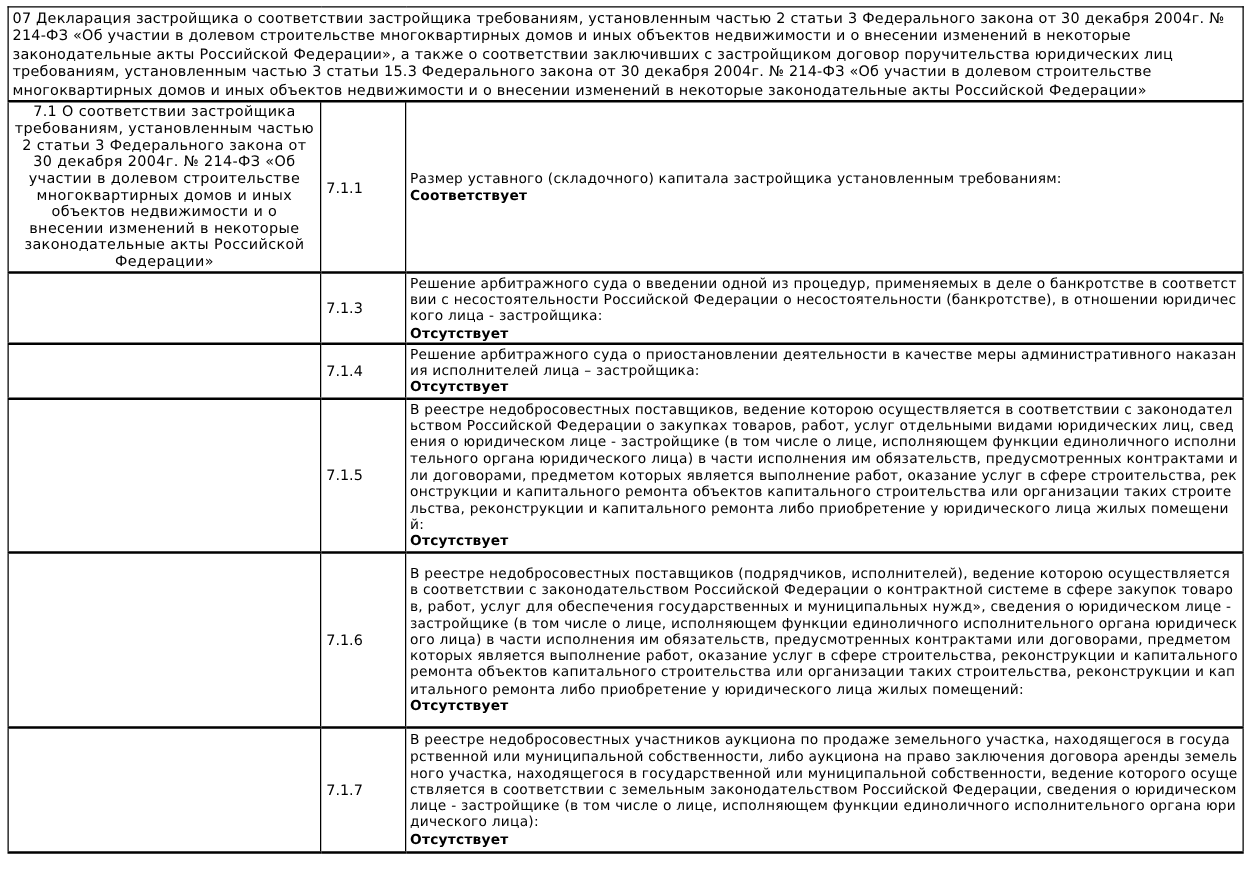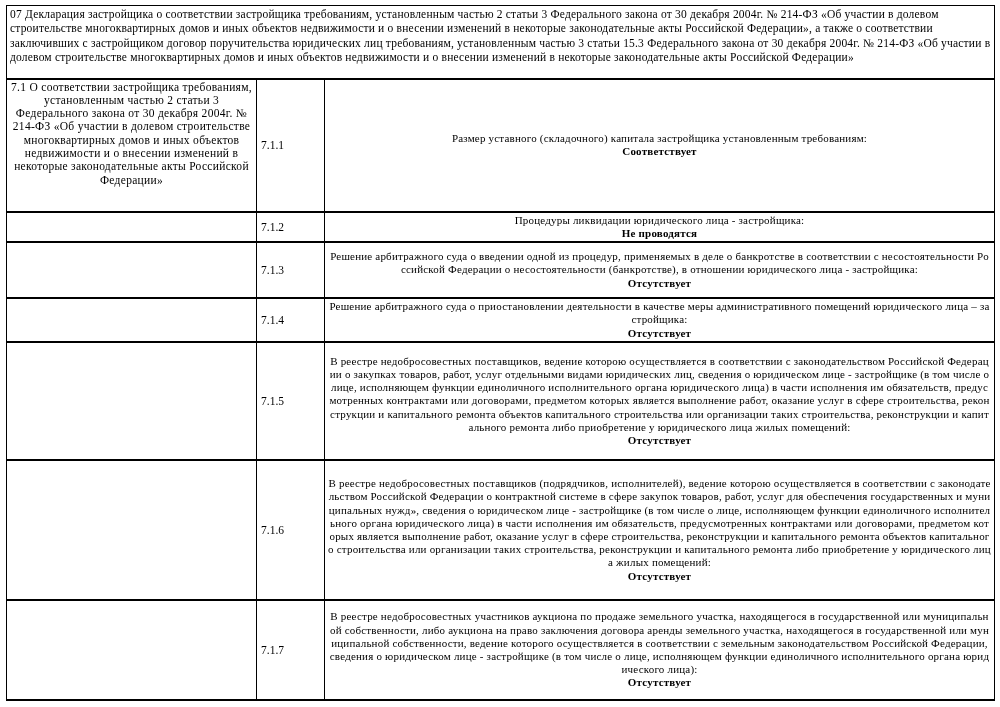--- a/index.html
+++ b/index.html
@@ -9,21 +9,20 @@
     color: #000000;
     font-family: "DejaVu Sans", "Liberation Sans", sans-serif;
   }
   .page {
     width: 1000px;
     height: 707px;
     box-sizing: border-box;
     padding: 5px 6px;
     background: #ffffff;
     overflow: hidden;
-    font-family: Liberation Serif, serif;
   }
   table.decl {
     border-collapse: collapse;
     table-layout: fixed;
     width: 988px;
     background: #ffffff;
   }
   table.decl td {
     border: 1px solid #000000;
     border-bottom-width: 2px;
@@ -54,21 +53,20 @@
     margin-left: 32px;
   }
   td.c3 {
     width: 670px;
     font-size: 11px;
     line-height: 13.2px;
     letter-spacing: 0.2px;
     vertical-align: middle;
     padding: 1px 3px;
     word-break: break-all;
-    text-align: center;
   }
   td.c3 .answer {
     font-weight: bold;
     word-break: normal;
   }
 </style>
 </head>
 <body>
 
 <div class="page">
@@ -86,43 +84,35 @@
 
     <tr>
       <td class="c1" style="height:133px">7.1 О соответствии застройщика требованиям, установленным частью 2 статьи 3 Федерального закона от 30 декабря 2004г. № 214-ФЗ «Об участии в долевом строительстве многоквартирных домов и иных объектов недвижимости и о внесении изменений в некоторые законодательные акты Российской Федерации»</td>
       <td class="c2">7.1.1</td>
       <td class="c3">
         <div>Размер уставного (складочного) капитала застройщика установленным требованиям:</div>
         <div class="answer">Соответствует</div>
       </td>
     </tr>
 
-    <tr>
-      <td class="c1" style="height:29px"></td>
-      <td class="c2">7.1.2</td>
-      <td class="c3">
-        <div>Процедуры ликвидации юридического лица - застройщика:</div>
-        <div class="answer">Не проводятся</div>
-      </td>
-    </tr>
 
     <tr>
       <td class="c1" style="height:56px"></td>
       <td class="c2">7.1.3</td>
       <td class="c3">
         <div>Решение арбитражного суда о введении одной из процедур, применяемых в деле о банкротстве в соответствии с несостоятельности Российской Федерации о несостоятельности (банкротстве), в отношении юридического лица - застройщика:</div>
         <div class="answer">Отсутствует</div>
       </td>
     </tr>
 
     <tr>
       <td class="c1" style="height:44px"></td>
       <td class="c2">7.1.4</td>
       <td class="c3">
-        <div>Решение арбитражного суда о приостановлении деятельности в качестве меры административного помещений юридического лица – застройщика:</div>
+        <div>Решение арбитражного суда о приостановлении деятельности в качестве меры административного наказания исполнителей лица – застройщика:</div>
         <div class="answer">Отсутствует</div>
       </td>
     </tr>
 
     <tr>
       <td class="c1" style="height:118px"></td>
       <td class="c2">7.1.5</td>
       <td class="c3">
         <div>В реестре недобросовестных поставщиков, ведение которою осуществляется в соответствии с законодательством Российской Федерации о закупках товаров, работ, услуг отдельными видами юридических лиц, сведения о юридическом лице - застройщике (в том числе о лице, исполняющем функции единоличного исполнительного органа юридического лица) в части исполнения им обязательств, предусмотренных контрактами или договорами, предметом которых является выполнение работ, оказание услуг в сфере строительства, реконструкции и капитального ремонта объектов капитального строительства или организации таких строительства, реконструкции и капитального ремонта либо приобретение у юридического лица жилых помещений:</div>
         <div class="answer">Отсутствует</div>

